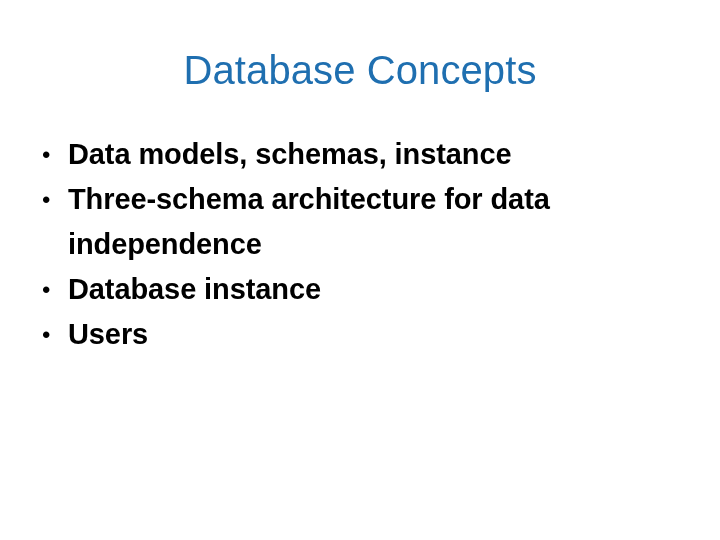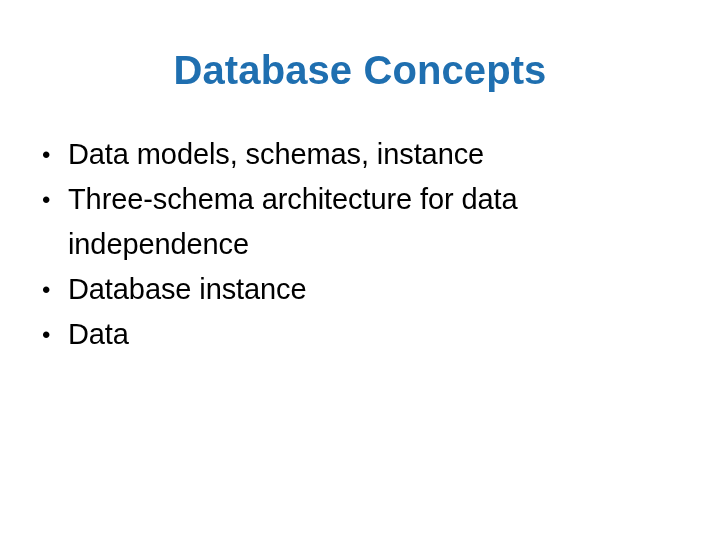--- a/index.html
+++ b/index.html
@@ -24,21 +24,21 @@
 
   
   #slide-title {
     position: absolute;
     left: 0;
     top: 46px;
     width: 720px;
     text-align: center;
     font-size: 40px;
     line-height: 48px;
-    font-weight: 700;
+    font-weight: 400;
     color: #1F6FB0;
     letter-spacing: 0.1px;
     white-space: nowrap;
   }
 
   
   #bullet-list {
     position: absolute;
     left: 30px;
     top: 132px;
@@ -65,20 +65,21 @@
     top: 0;
     width: 14px;
     font-size: 24px;
     line-height: 45px;
     color: #000000;
     text-align: left;
   }
 
   .bullet-text {
     display: block;
+    font-weight: bold;
   }
 </style>
 </head>
 <body>
 
 <div id="slide">
 
   <div id="slide-title">Database Concepts</div>
 
   <ul id="bullet-list">
@@ -93,18 +94,18 @@
       <span class="bullet-text">Three-schema architecture for data independence</span>
     </li>
 
     <li class="bullet-item">
       <span class="bullet-marker">•</span>
       <span class="bullet-text">Database instance</span>
     </li>
 
     <li class="bullet-item">
       <span class="bullet-marker">•</span>
-      <span class="bullet-text">Data</span>
+      <span class="bullet-text">Users</span>
     </li>
 
   </ul>
 
 </div>
 
 </body></html>

